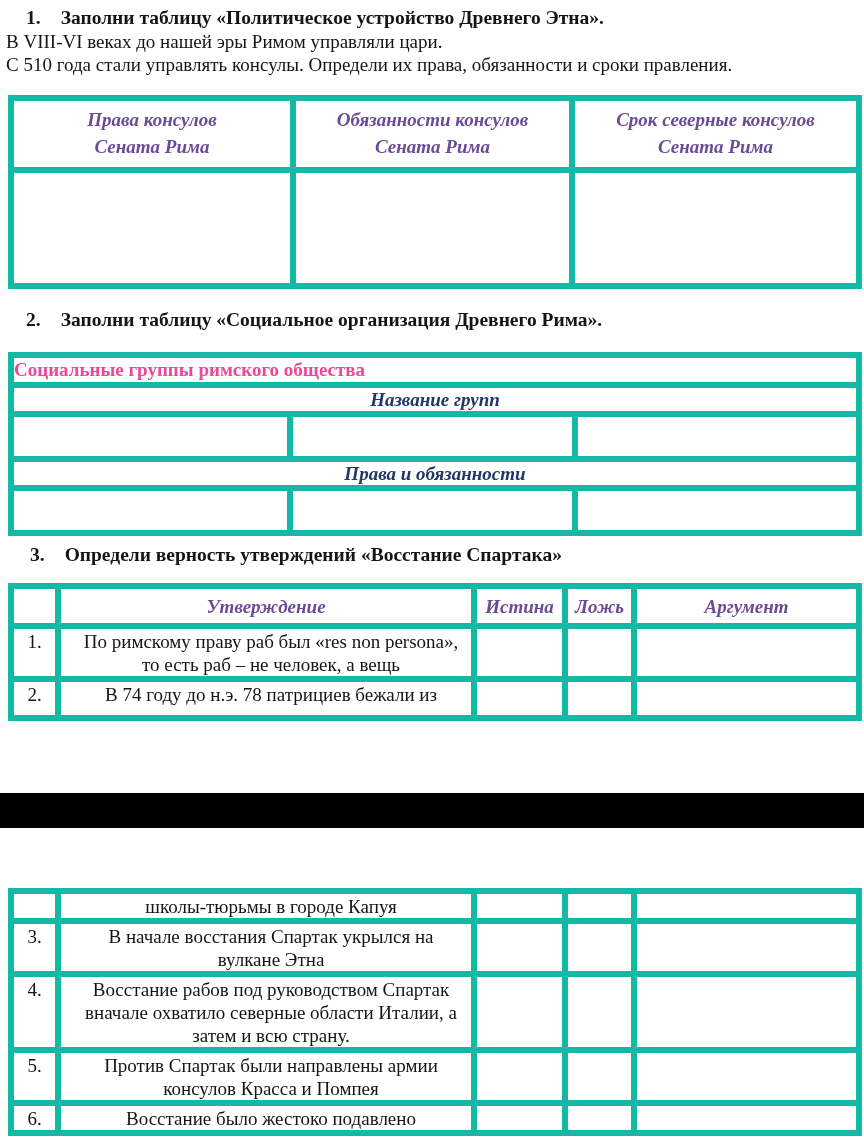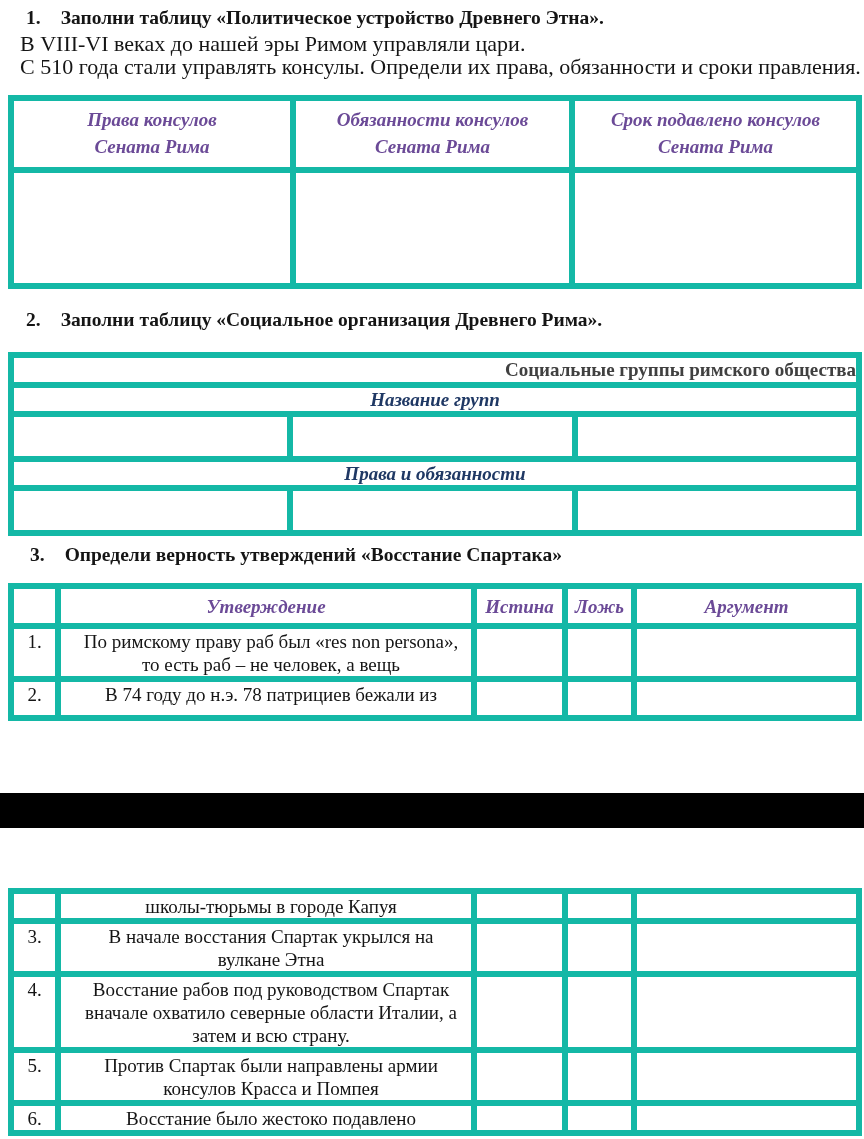--- a/index.html
+++ b/index.html
@@ -16,22 +16,22 @@
   .heading {
     position: absolute;
     display: flex;
     gap: 20px;
     font-size: 19.5px;
     font-weight: bold;
     white-space: nowrap;
   }
   .intro-line {
     position: absolute;
-    left: 20px;
-    font-size: 22px;
+    left: 6px;
+    font-size: 19px;
     white-space: nowrap;
   }
   table {
     position: absolute;
     border-collapse: collapse;
     table-layout: fixed;
     font-size: 19px;
   }
   td {
     border: 6px solid #14b8a6;
@@ -42,23 +42,23 @@
     color: #6b4a97;
     font-weight: bold;
     font-style: italic;
     text-align: center;
     vertical-align: top;
     white-space: pre-line;
     line-height: 27px;
     padding-top: 5px;
   }
   .purple-up {
-    color: #404040;
-    font-weight: bold;
-    text-align: right;
+    color: #ec4899;
+    font-weight: bold;
+    text-align: left;
     vertical-align: middle;
     line-height: 24px;
   }
   .navy-ital {
     color: #1f3864;
     font-weight: bold;
     font-style: italic;
     text-align: center;
     vertical-align: middle;
     line-height: 23px;
@@ -108,21 +108,21 @@
         <col style="width:282px">
         <col style="width:279px">
         <col style="width:287px">
       </colgroup>
     <tbody>
         <tr style="height:72px">
       <td class="purple-ital">Права консулов
 Сената Рима</td>
       <td class="purple-ital">Обязанности консулов
 Сената Рима</td>
-      <td class="purple-ital">Срок подавлено консулов
+      <td class="purple-ital">Срок северные консулов
 Сената Рима</td>
     </tr>
     <tr style="height:116px">
       <td class="empty-cell"></td>
       <td class="empty-cell"></td>
       <td class="empty-cell"></td>
     </tr>
   </tbody>
     </table>
 

